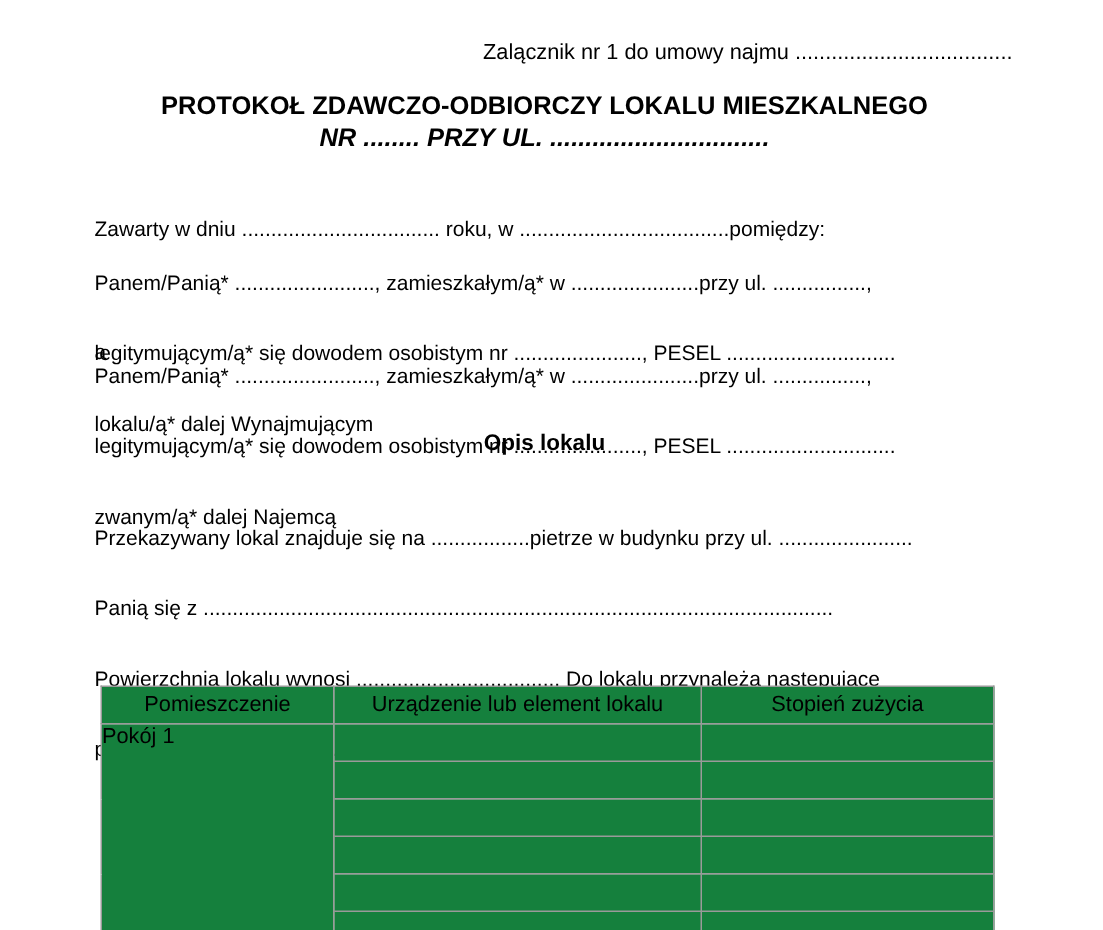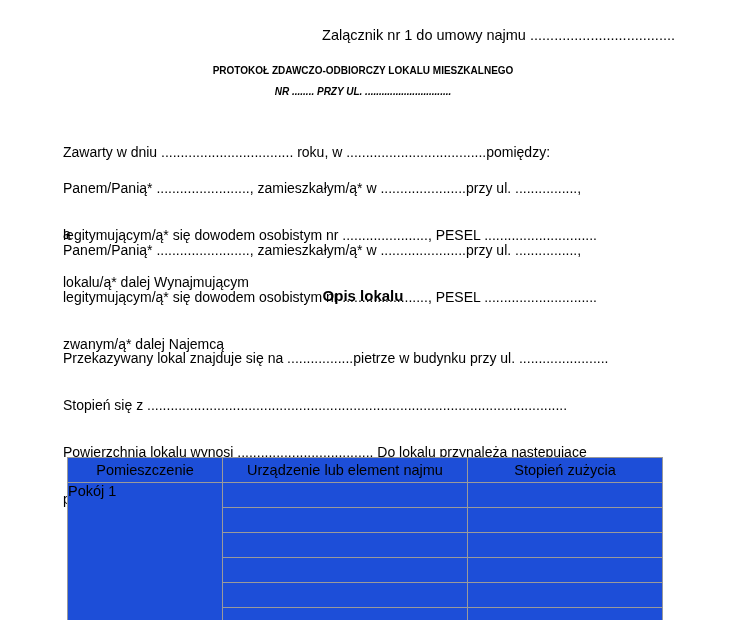--- a/index.html
+++ b/index.html
@@ -33,21 +33,21 @@
     white-space: nowrap;
   }
 
   
   .doc-title {
     position: absolute;
     left: 63px;
     top: 60px;
     width: 600px;
     text-align: center;
-    font-size: 10px;
+    font-size: 17px;
     font-weight: bold;
     line-height: 21px;
   }
   .doc-title .ttl-line2 {
     display: block;
     font-style: italic;
   }
 
   
   .para {
@@ -97,21 +97,21 @@
   table.inv-table col.c-item  { width: 245px; }
   table.inv-table col.c-wear  { width: 195px; }
 
   table.inv-table th,
   table.inv-table td {
     border: 1px solid #9a9a9a;
     padding: 0;
     font-weight: normal;
     font-size: 14.5px;
     vertical-align: top;
-    background: #1d4ed8;
+    background: #15803d;
   }
   table.inv-table thead th {
     height: 24px;
     line-height: 24px;
     vertical-align: middle;
   }
   table.inv-table tbody td {
     height: 24px;
   }
   td.room-cell {
@@ -149,37 +149,37 @@
   <div class="para" id="tenant-para">
     <span class="ln">Panem/Panią* ........................, zamieszkałym/ą* w ......................przy ul. ................,</span>
     <span class="ln">legitymującym/ą* się dowodem osobistym nr ......................, PESEL .............................</span>
     <span class="ln">zwanym/ą* dalej Najemcą</span>
   </div>
 
   <div class="section-heading" id="heading-opis">Opis lokalu</div>
 
   <div class="para" id="premises-para">
     <span class="ln">Przekazywany lokal znajduje się na .................pietrze w budynku przy ul. .......................</span>
-    <span class="ln">Stopień się z ............................................................................................................</span>
+    <span class="ln">Panią się z ............................................................................................................</span>
     <span class="ln">Powierzchnia lokalu wynosi ................................... Do lokalu przynależą nastepujące</span>
     <span class="ln">pomieszczenia ........................................................................</span>
   </div>
 
 
   <div class="inv-table-wrap">
     <table class="inv-table">
       <colgroup>
         <col class="c-room">
         <col class="c-item">
         <col class="c-wear">
       </colgroup>
       <thead>
         <tr>
           <th>Pomieszczenie</th>
-          <th>Urządzenie lub element najmu</th>
+          <th>Urządzenie lub element lokalu</th>
           <th>Stopień zużycia</th>
         </tr>
       </thead>
       <tbody id="inv-body">
           <tr>
             <td class="room-cell" rowspan="7">Pokój 1</td>
             <td></td>
             <td></td>
           </tr>
           <tr>

